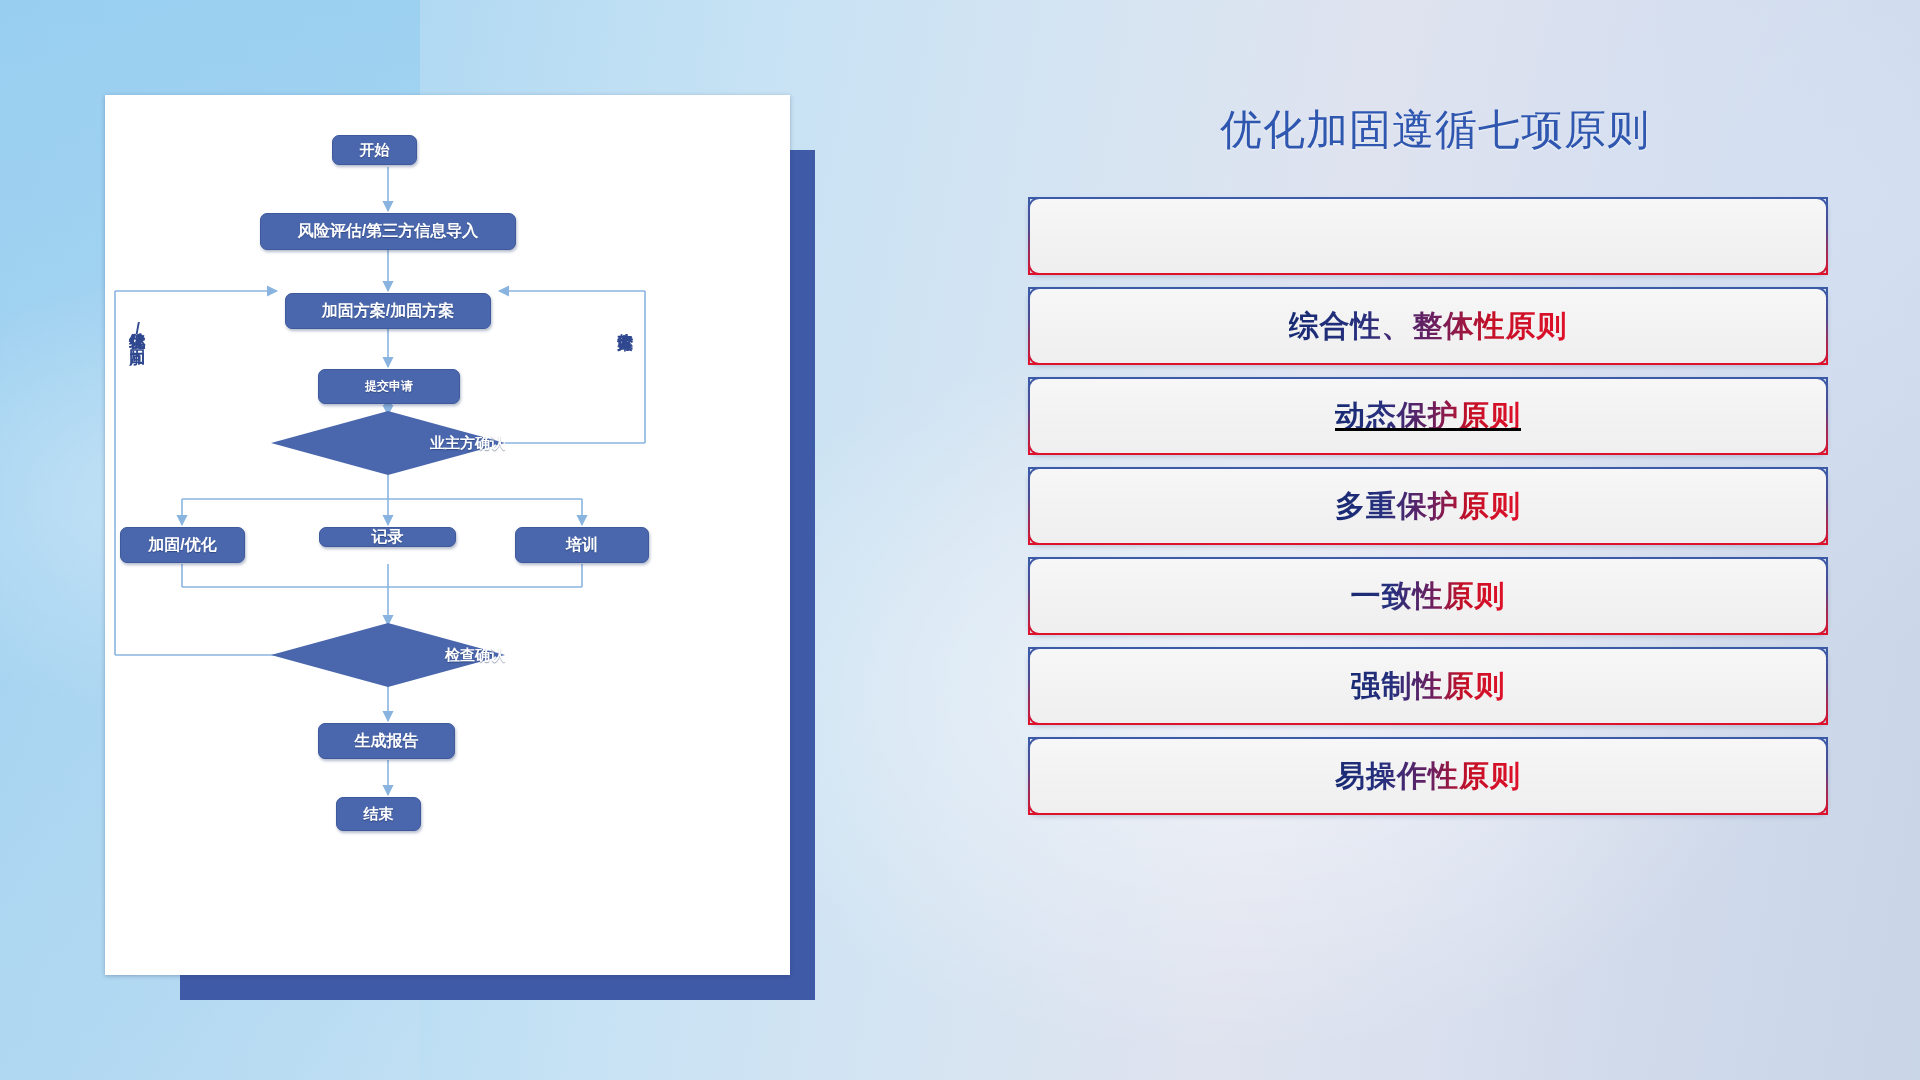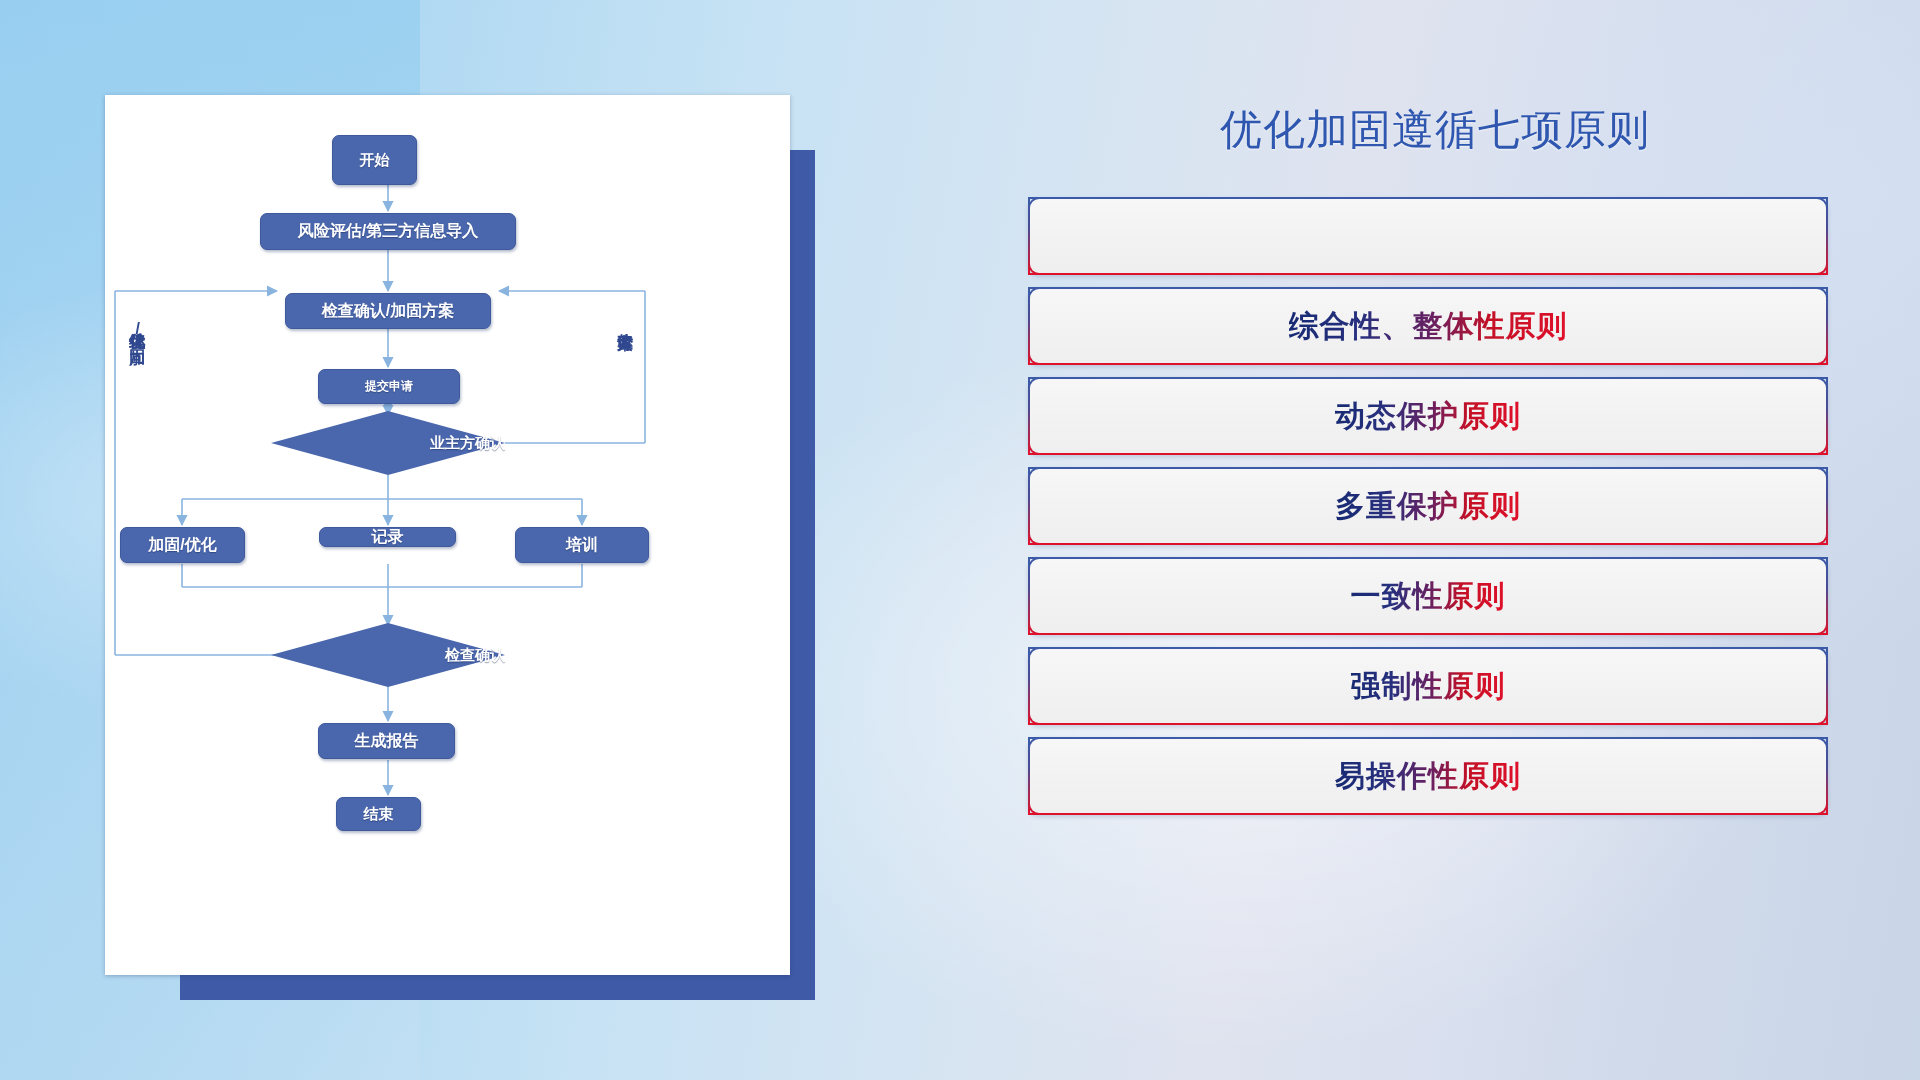--- a/index.html
+++ b/index.html
@@ -152,30 +152,30 @@
       <line x1="200" y1="560" x2="10" y2="560"></line>
       <line x1="10" y1="560" x2="10" y2="196"></line>
       <line x1="10" y1="196" x2="172" y2="196" marker-end="url(#arrow)"></line>
 
       <line x1="283" y1="590" x2="283" y2="626" marker-end="url(#arrow)"></line>
 
       <line x1="283" y1="665" x2="283" y2="700" marker-end="url(#arrow)"></line>
     </g>
   </svg>
 
-  <div class="node proc" style="left:227px;top:40px;width:85px;height:50px;font-size:15px;">
+  <div class="node proc" style="left:227px;top:40px;width:85px;height:30px;font-size:15px;">
     <span>开始</span>
   </div>
 
   <div class="node proc" style="left:155px;top:118px;width:256px;height:37px;font-size:16px;">
     <span>风险评估/第三方信息导入</span>
   </div>
 
   <div class="node proc" style="left:180px;top:198px;width:206px;height:36px;font-size:16px;">
-    <span>检查确认/加固方案</span>
+    <span>加固方案/加固方案</span>
   </div>
 
   <div class="node proc" style="left:213px;top:274px;width:142px;height:35px;font-size:12px;">
     <span>提交申请</span>
   </div>
 
   <div class="diamond-wrap" style="left:166px;top:316px;width:234px;height:64px;">
     <div class="diamond"></div>
     <span class="diamond-label">业主方确认</span>
   </div>
@@ -217,21 +217,21 @@
 
   <div class="principle" style="top:117px;">
     <span class="principle-inner"></span>
   </div>
 
   <div class="principle" style="top:207px;">
     <span class="principle-inner"></span>
     <span class="principle-text">综合性、整体性原则</span>
   </div>
 
-  <div class="principle" style="top:297px;">
+  <div class="principle" style="top:297px;text-decoration:underline;">
     <span class="principle-inner"></span>
     <span class="principle-text">动态保护原则</span>
   </div>
 
   <div class="principle" style="top:387px;">
     <span class="principle-inner"></span>
     <span class="principle-text">多重保护原则</span>
   </div>
 
   <div class="principle" style="top:477px;">

